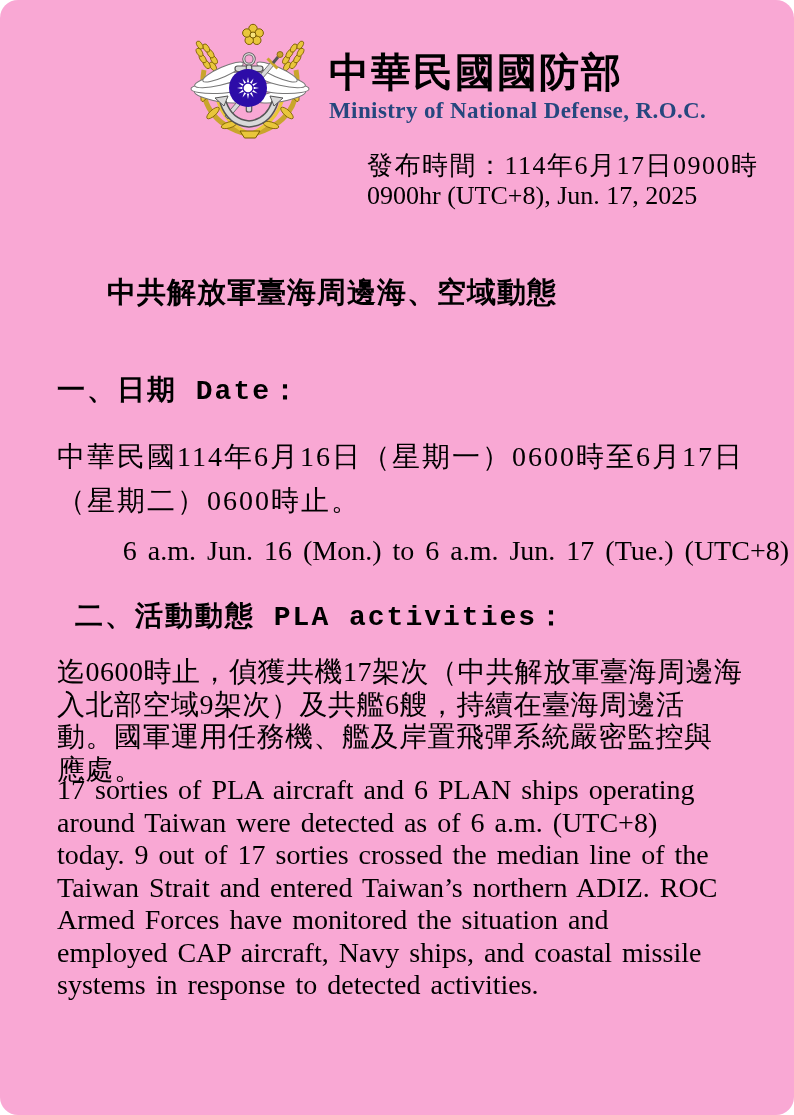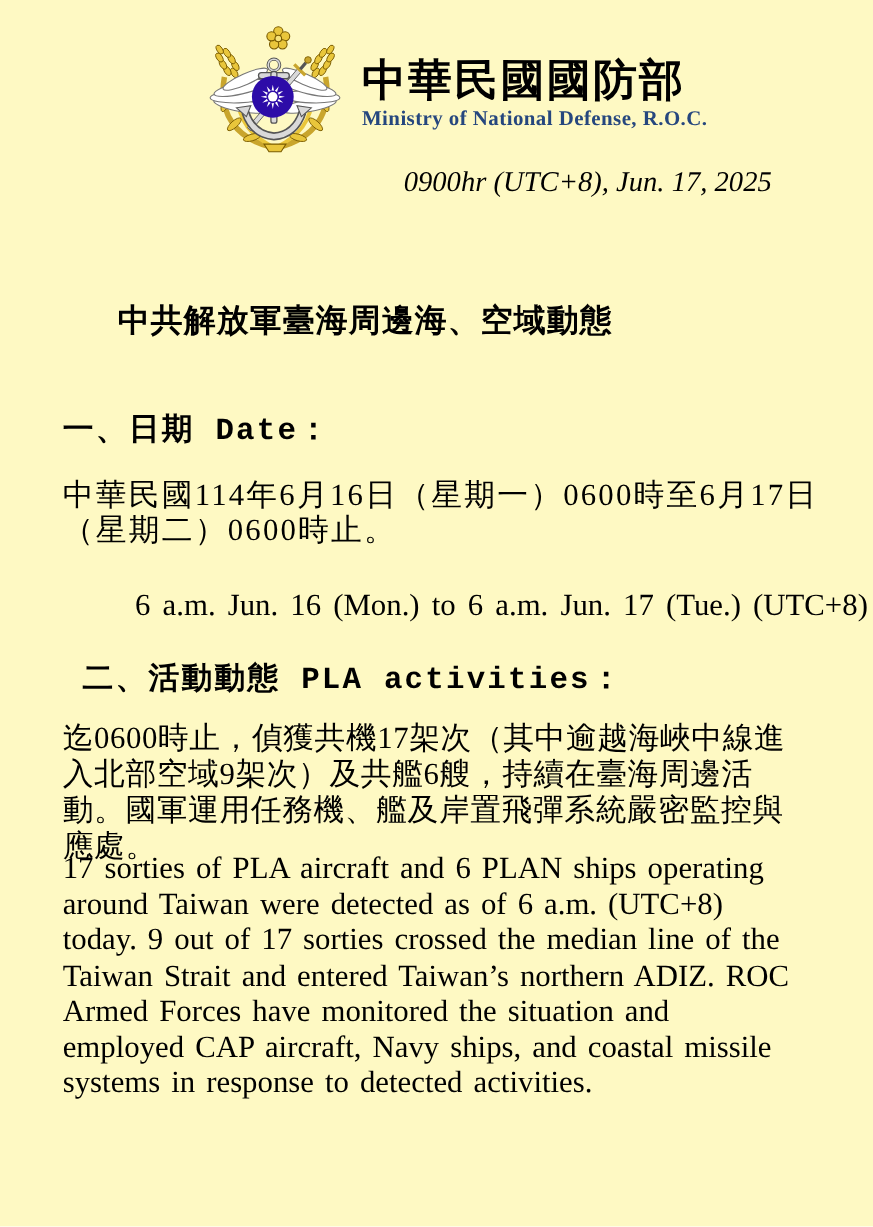--- a/index.html
+++ b/index.html
@@ -1,40 +1,41 @@
 <!DOCTYPE html>
 <html><head>
 <meta charset="utf-8">
 <style>
   html,body { margin:0; padding:0; background:#fff; }
   .page {
-    position:relative; width:794px; height:1115px; background:#fef9c3;
+    position:relative; width:794px; height:1115px; background:#f9a8d4;
     color:#000; overflow:hidden;
     font-family:"Liberation Serif","DejaVu Serif",serif;
+    border-radius:18px;
   }
   
   .header { position:absolute; left:183px; top:22px; display:flex; align-items:flex-start; }
   .emblem { width:134px; height:118px; flex:0 0 auto; }
   .brand { margin-left:12px; padding-top:28px; }
   .brand-zh { font-size:40px; font-weight:bold; letter-spacing:2px; line-height:46px; white-space:nowrap; }
-  .brand-en { font-size:19px; font-weight:bold; color:#26477E; letter-spacing:0.4px; margin-top:2px; white-space:nowrap; }
+  .brand-en { font-size:23px; font-weight:bold; color:#26477E; letter-spacing:0.4px; margin-top:2px; white-space:nowrap; }
   
   .release { position:absolute; left:367px; top:151px; font-size:26px; line-height:30px; }
   .release-zh { letter-spacing:1.5px; white-space:nowrap; }
-  .release-en { white-space:nowrap;font-style:italic; }
+  .release-en { white-space:nowrap; }
   
   .title { position:absolute; left:0; top:274px; width:664px; text-align:center; font-weight:bold; }
   .title-zh { font-size:29px; letter-spacing:1px; line-height:37px; }
   .title-en { font-size:27px; letter-spacing:-0.6px; word-spacing:-2px; line-height:33px; }
   
   .sec-head { position:absolute; left:57px; font-size:28px; font-weight:bold; letter-spacing:2px; white-space:nowrap;font-family:Liberation Mono, monospace; }
   .sec-head-1 { top:371px; }
   .sec-head-2 { top:597px;margin-left:18px; }
   .para { position:absolute; left:57px; width:732px; font-size:28px; white-space:pre-line; }
-  .para-date-zh { top:435px; line-height:32px; letter-spacing:2px;font-family:Liberation Serif, serif; }
+  .para-date-zh { top:435px; line-height:44px; letter-spacing:2px;font-family:Liberation Serif, serif; }
   .para-date-en { top:535px; line-height:32px; word-spacing:4px;text-align:right; }
   .para-act-zh  { top:656px; line-height:32.5px; letter-spacing:0.5px; }
   .para-act-en  { top:774px; line-height:32.5px; word-spacing:3px; }
 </style>
 </head>
 <body>
 
 <div class="page">
 
   <div class="header">
@@ -104,34 +105,35 @@
 
       <path d="M57 109 L77 109 L72.5 116 L61.5 116 Z" fill="#E9C63B" stroke="#7A5C00" stroke-width="1"></path>
     </svg>
     <div class="brand">
       <div class="brand-zh">中華民國國防部</div>
       <div class="brand-en">Ministry of National Defense, R.O.C.</div>
     </div>
   </div>
 
   <div class="release">
+    <div class="release-zh">發布時間：114年6月17日0900時</div>
     <div class="release-en">0900hr (UTC+8), Jun. 17, 2025</div>
   </div>
 
   <div class="title">
     <div class="title-zh">中共解放軍臺海周邊海、空域動態</div>
   </div>
 
   <div class="sec-head sec-head-1">一、日期 Date：</div>
   <div class="para para-date-zh">中華民國114年6月16日（星期一）0600時至6月17日
 （星期二）0600時止。</div>
   <div class="para para-date-en">6 a.m. Jun. 16 (Mon.) to 6 a.m. Jun. 17 (Tue.) (UTC+8)</div>
 
   <div class="sec-head sec-head-2">二、活動動態 PLA activities：</div>
-  <div class="para para-act-zh">迄0600時止，偵獲共機17架次（其中逾越海峽中線進
+  <div class="para para-act-zh">迄0600時止，偵獲共機17架次（中共解放軍臺海周邊海
 入北部空域9架次）及共艦6艘，持續在臺海周邊活
 動。國軍運用任務機、艦及岸置飛彈系統嚴密監控與
 應處。</div>
   <div class="para para-act-en">17 sorties of PLA aircraft and 6 PLAN ships operating
 around Taiwan were detected as of 6 a.m. (UTC+8)
 today. 9 out of 17 sorties crossed the median line of the
 Taiwan Strait and entered Taiwan’s northern ADIZ. ROC
 Armed Forces have monitored the situation and
 employed CAP aircraft, Navy ships, and coastal missile
 systems in response to detected activities.</div>

